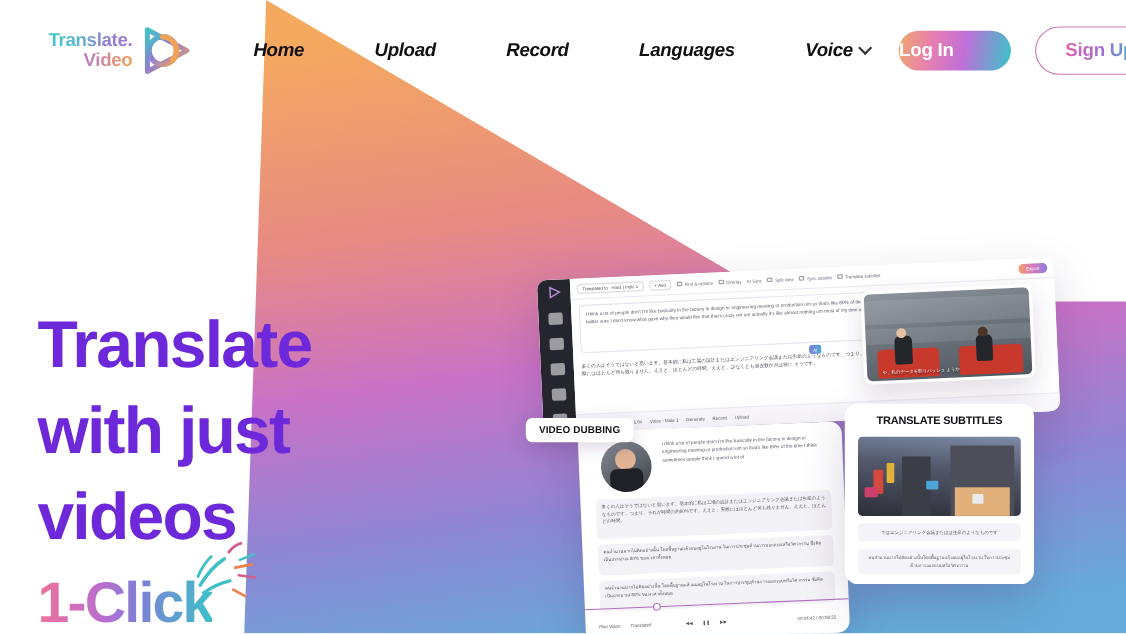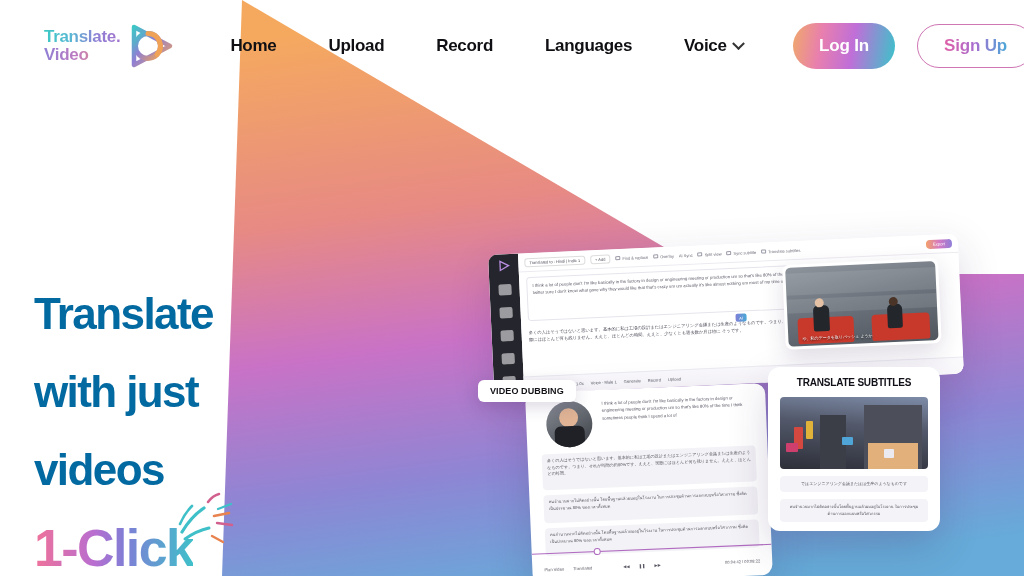--- a/index.html
+++ b/index.html
@@ -27,56 +27,57 @@
     position:absolute; left:0; top:0; width:1024px; height:92px;
     display:flex; align-items:center; z-index:40;margin-left:26px;
   }
   #logo{ display:flex; align-items:center; margin-left:18px; }
   #logo-text{ display:flex; flex-direction:column; line-height:1.05; font-weight:bold; font-size:17px; letter-spacing:-.3px;}
   .logo-l1{
     background:linear-gradient(90deg,#3bc9c4 0%,#59b7d4 35%,#8f7fd4 70%,#a274cf 100%);
     -webkit-background-clip:text; background-clip:text; color:transparent;
   }
   .logo-l2{
+    text-align:right;
     background:linear-gradient(90deg,#8f7fd4 0%,#c07ac0 45%,#f0a257 100%);
     -webkit-background-clip:text; background-clip:text; color:transparent;
   }
   #logo-mark{ margin-left:4px; }
 
-  nav#main-nav{ display:flex; align-items:center; margin-left:28px; gap:0; }
+  nav#main-nav{ display:flex; align-items:center; margin-left:28px; gap:12px;font-style:italic; }
   .nav-item{
     font-size:17px; font-weight:bold; color:#101014; letter-spacing:-.3px;
     padding:0 26px; cursor:pointer; white-space:nowrap;
     display:flex; align-items:center; gap:7px;
   }
   .chev{ display:inline-block; width:9px; height:9px; border-right:2px solid #333; border-bottom:2px solid #333;
          transform:rotate(45deg) translate(-2px,-2px); }
 
   #header-actions{ margin-left:auto; display:flex; align-items:center; gap:22px; margin-right:16px; }
   #login-btn{
-    width:102px; height:46px; border-radius:23px; border:0; cursor:pointer;
+    width:102px; height:36px; border-radius:23px; border:0; cursor:pointer;
     background:linear-gradient(100deg,#f0a96a 0%,#e87fae 28%,#c06fd8 58%,#39c4c9 100%);
     color:#fff; font-size:17px; font-weight:bold; letter-spacing:-.2px;
-    display:flex; align-items:center; justify-content:center;
+    display:flex; align-items:center; justify-content:flex-start;
   }
   #signup-btn{
     width:117px; height:44px; border-radius:22px; cursor:pointer;
     background:#fff; border:1.6px solid #cf76b4;
     display:flex; align-items:center; justify-content:center;
     font-size:17px; font-weight:bold; letter-spacing:-.2px;
   }
   #signup-label{
     background:linear-gradient(90deg,#e060a8 0%,#a66ed0 50%,#4aa8d8 100%);
     -webkit-background-clip:text; background-clip:text; color:transparent;text-align:right;
   }
 
   
   #hero{ position:absolute; left:34px; top:275px; z-index:30; }
   .hero-line{
-    font-size:44px; font-weight:bold; color:#0369a1;
+    font-size:60px; font-weight:bold; color:#6d28d9;
     letter-spacing:-1.6px; line-height:78px; white-space:nowrap;
   }
   #hero-accent{
     font-size:52px; font-weight:bold; letter-spacing:-1.6px; line-height:78px;
     background:linear-gradient(90deg,#f0729a 0%,#b86ed0 38%,#7e7fd6 58%,#3fc0c9 100%);
     -webkit-background-clip:text; background-clip:text; color:transparent;
     display:inline-block;
   }
   #sparkle{ position:absolute; left:168px; top:492px; z-index:31; }
 

